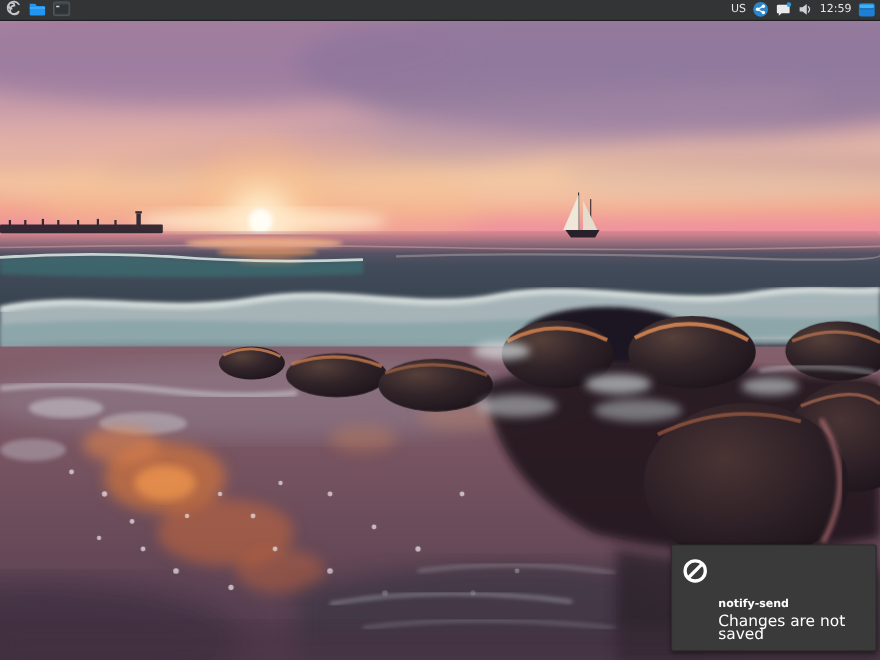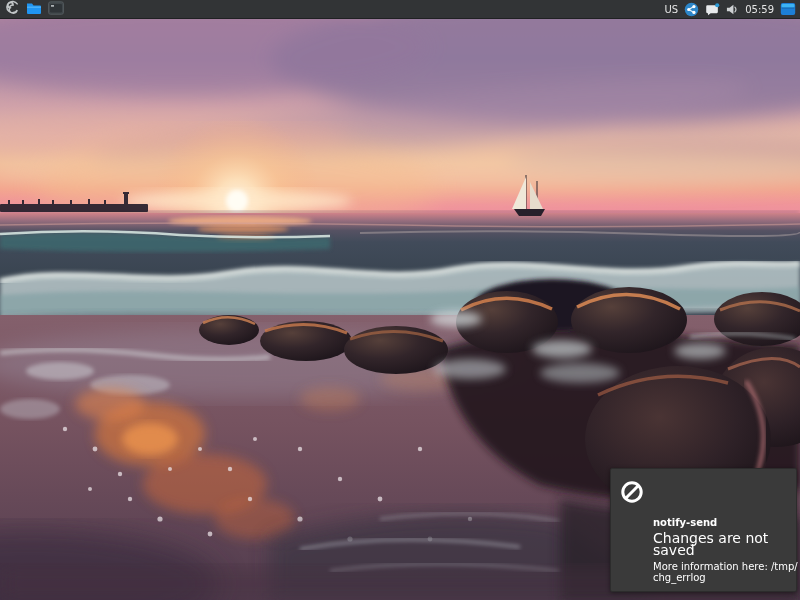--- a/index.html
+++ b/index.html
@@ -10,21 +10,21 @@
     background: #000;
   }
   .screen { position: relative; width: 800px; height: 600px; }
 
   
   .panel {
     position: absolute; top: 0; left: 0; right: 0; height: 19px;
     background: var(--panel_bg, #323436);
     border-bottom: 1px solid rgba(0,0,0,.35);
     box-sizing: border-box;
-    display: flex; align-items: center;
+    display: flex; align-items: flex-end;
     padding: 0 3px;
     z-index: 30;
   }
   .launchers { display: flex; align-items: center; gap: 4px; }
   .launcher {
     width: 18px; height: 17px;
     display: flex; align-items: center; justify-content: center;
     border-radius: 2px; cursor: default;
   }
   .tray {
@@ -317,21 +317,21 @@
         </svg>
       </span>
 
       <span class="tray-icon">
         <svg width="13" height="13" viewBox="0 0 14 14">
           <path d="M1,5 h2.8 L8,1.8 v10.4 L3.8,9 H1 Z" fill="#cfd2d4"></path>
           <path d="M9.6,4.4 A3.6,3.6 0 0 1 9.6,9.6" fill="none" stroke="#cfd2d4" stroke-width="1.3" stroke-linecap="round"></path>
         </svg>
       </span>
 
-      <span class="tray-text">05:59</span>
+      <span class="tray-text">12:59</span>
 
       <span class="tray-icon">
         <svg width="16" height="14" viewBox="0 0 16 14">
           <rect x="0.8" y="1" width="14.4" height="12" rx="2" fill="#1d7fd6"></rect>
           <rect x="1.6" y="2" width="12.8" height="3.4" rx="1" fill="#3db3f2"></rect>
           <rect x="1.6" y="5.8" width="12.8" height="0.9" fill="#11movies" opacity="0"></rect>
           <rect x="1.6" y="5.6" width="12.8" height="1" fill="#1668ad"></rect>
         </svg>
       </span>
     </div>
@@ -340,20 +340,16 @@
   <div class="notification">
     <span class="notif-icon">
       <svg width="24" height="24" viewBox="0 0 24 24">
         <circle cx="12" cy="12" r="9.2" fill="none" stroke="#ffffff" stroke-width="3"></circle>
         <line x1="5.8" y1="18.2" x2="18.2" y2="5.8" stroke="#ffffff" stroke-width="3"></line>
       </svg>
     </span>
     <div class="notif-text">
       <div class="notif-title">notify-send</div>
       <div class="notif-summary">Changes are not saved</div>
-      <div class="notif-body">
-        <div>More information here: /tmp/</div>
-        <div>chg_errlog</div>
-      </div>
     </div>
   </div>
 
 </div>
 
 </body></html>

